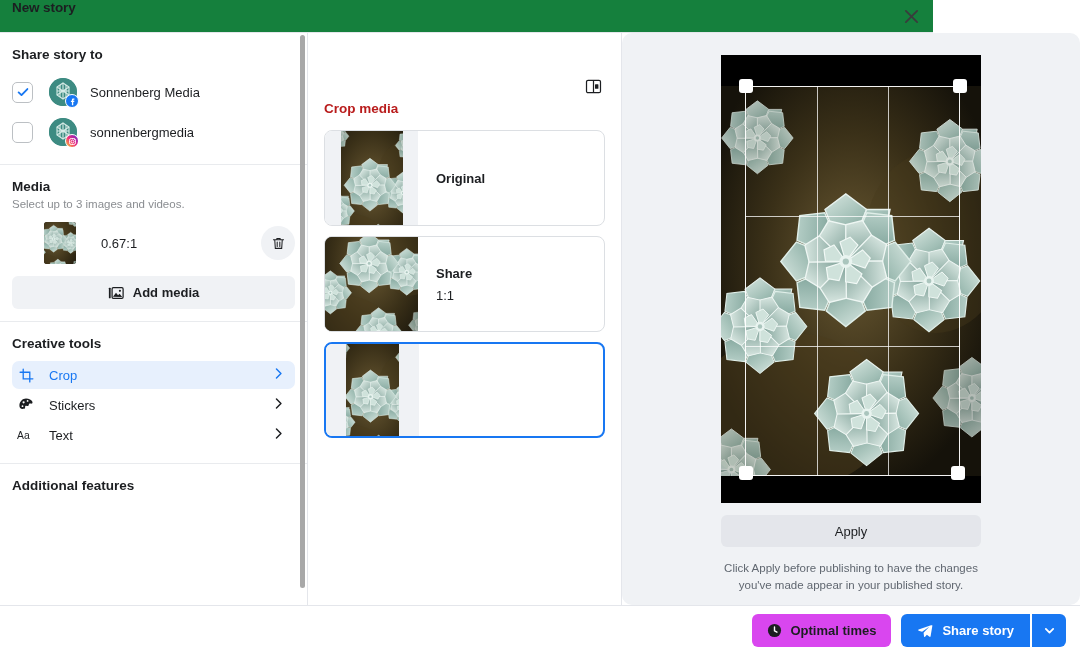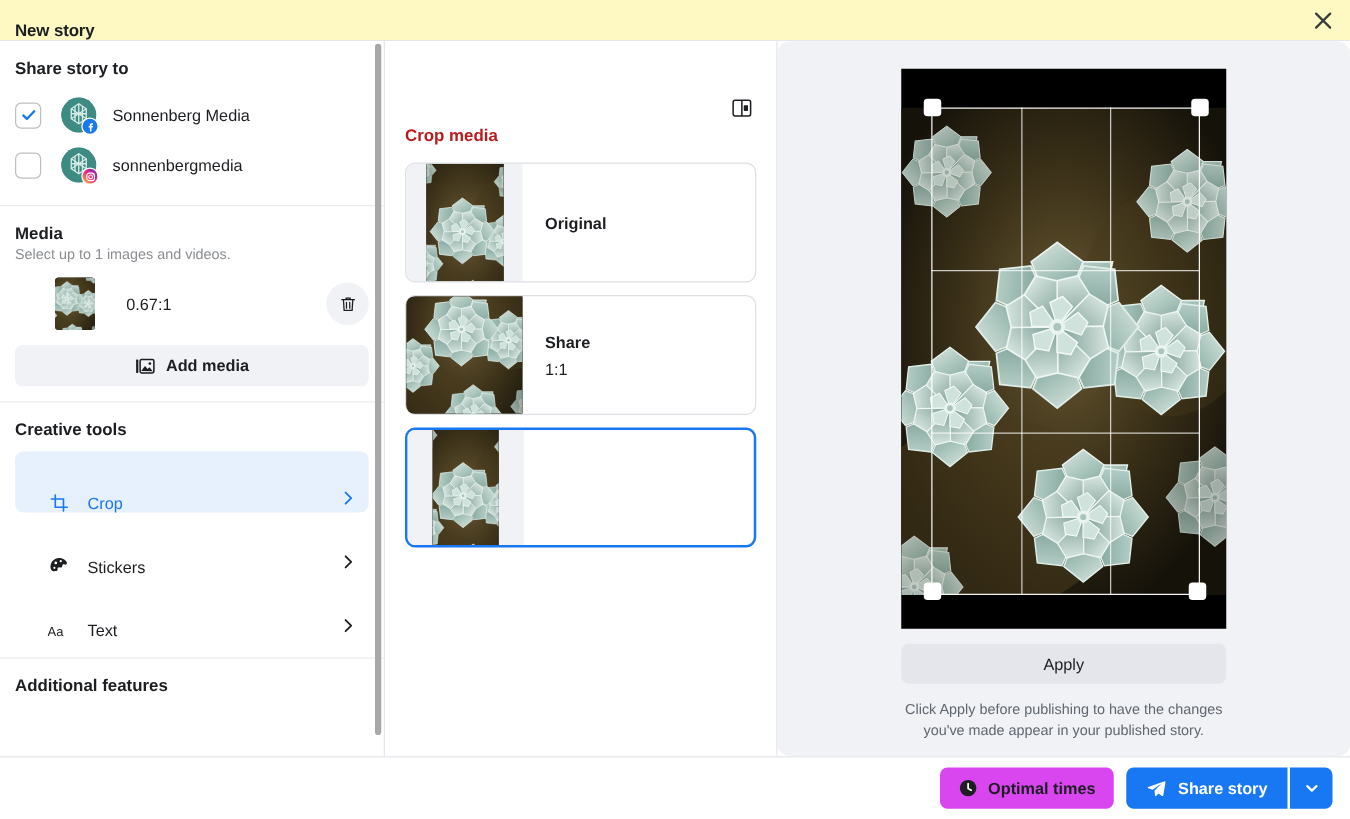--- a/index.html
+++ b/index.html
@@ -6,23 +6,23 @@
   html, body {
     width: 1080px; height: 655px;
     font-family: "Liberation Sans", sans-serif;
     background: #ffffff; overflow: hidden;
     -webkit-font-smoothing: antialiased;
   }
   #app { position: relative; width: 1080px; height: 655px; background: #fff; }
 
   
   .header {
-    position: absolute; left: 0; top: 0; width: 1080px; height: 33px;
-    background: #fef9c3; border-bottom: 1px solid #e4e6eb;
-    display: flex; align-items: flex-end;
+    position: absolute; left: 0; top: 0; width: 933px; height: 33px;
+    background: #15803d; border-bottom: 1px solid #e4e6eb;
+    display: flex; align-items: flex-start;
   }
   .header-title {
     margin-left: 12px; font-size: 13.5px; font-weight: bold; color: #1c1e21;
     letter-spacing: -0.1px;
   }
   .close-btn {
     position: absolute; right: 8px; top: 50%; transform: translateY(-50%);
     width: 28px; height: 28px; display: flex; align-items: center; justify-content: center;
     cursor: pointer; border-radius: 50%;
   }
@@ -80,22 +80,22 @@
   }
   .add-media {
     width: 100%; height: 33px; background: #f0f2f5; border: none; border-radius: 6px;
     display: flex; align-items: center; justify-content: center; gap: 9px;
     font-size: 13px; font-weight: bold; color: #1c1e21; cursor: pointer;
     font-family: "Liberation Sans", sans-serif;
   }
 
   
   .tool-row {
-    display: flex; align-items: flex-end; height: 49px; border-radius: 7px;
-    padding: 0 10px 0 24px; cursor: pointer; margin-bottom: 2px;
+    display: flex; align-items: center; height: 28px; border-radius: 7px;
+    padding: 0 10px 0 3px; cursor: pointer; margin-bottom: 2px;
   }
   .tool-row.active { background: #e7f0fd; }
   .tool-icon { width: 22px; display: flex; align-items: center; justify-content: center; flex: 0 0 auto; }
   .tool-label { margin-left: 12px; font-size: 13px; color: #1c1e21; flex: 1; }
   .tool-row.active .tool-label { color: #1877f2; font-weight: normal; }
   .chev { flex: 0 0 auto; }
 
   
   .lp-scrollbar {
     position: absolute; right: 2px; top: 2px; width: 5px; height: 553px;
@@ -362,21 +362,21 @@
                     <circle cx="8.9" cy="3.1" r="0.7" fill="#fff"></circle>
                   </svg>
               </div>
             </div>
             <div class="share-name">sonnenbergmedia</div>
           </div>
         </div>
 
         <div class="section">
           <div class="sec-title">Media</div>
-          <div class="sec-sub">Select up to 1 images and videos.</div>
+          <div class="sec-sub">Select up to 3 images and videos.</div>
 
           <div class="media-row">
             <div class="media-thumb">
               <svg width="32" height="42" viewBox="60 70 120 160" preserveAspectRatio="xMidYMid slice">
                   <use href="#succScene"></use>
                 </svg>
             </div>
             <div class="media-ratio">0.67:1</div>
             <div class="trash-btn">
               <svg width="15" height="15" viewBox="0 0 16 16" fill="none" stroke="#1c1e21" stroke-width="1.1">

